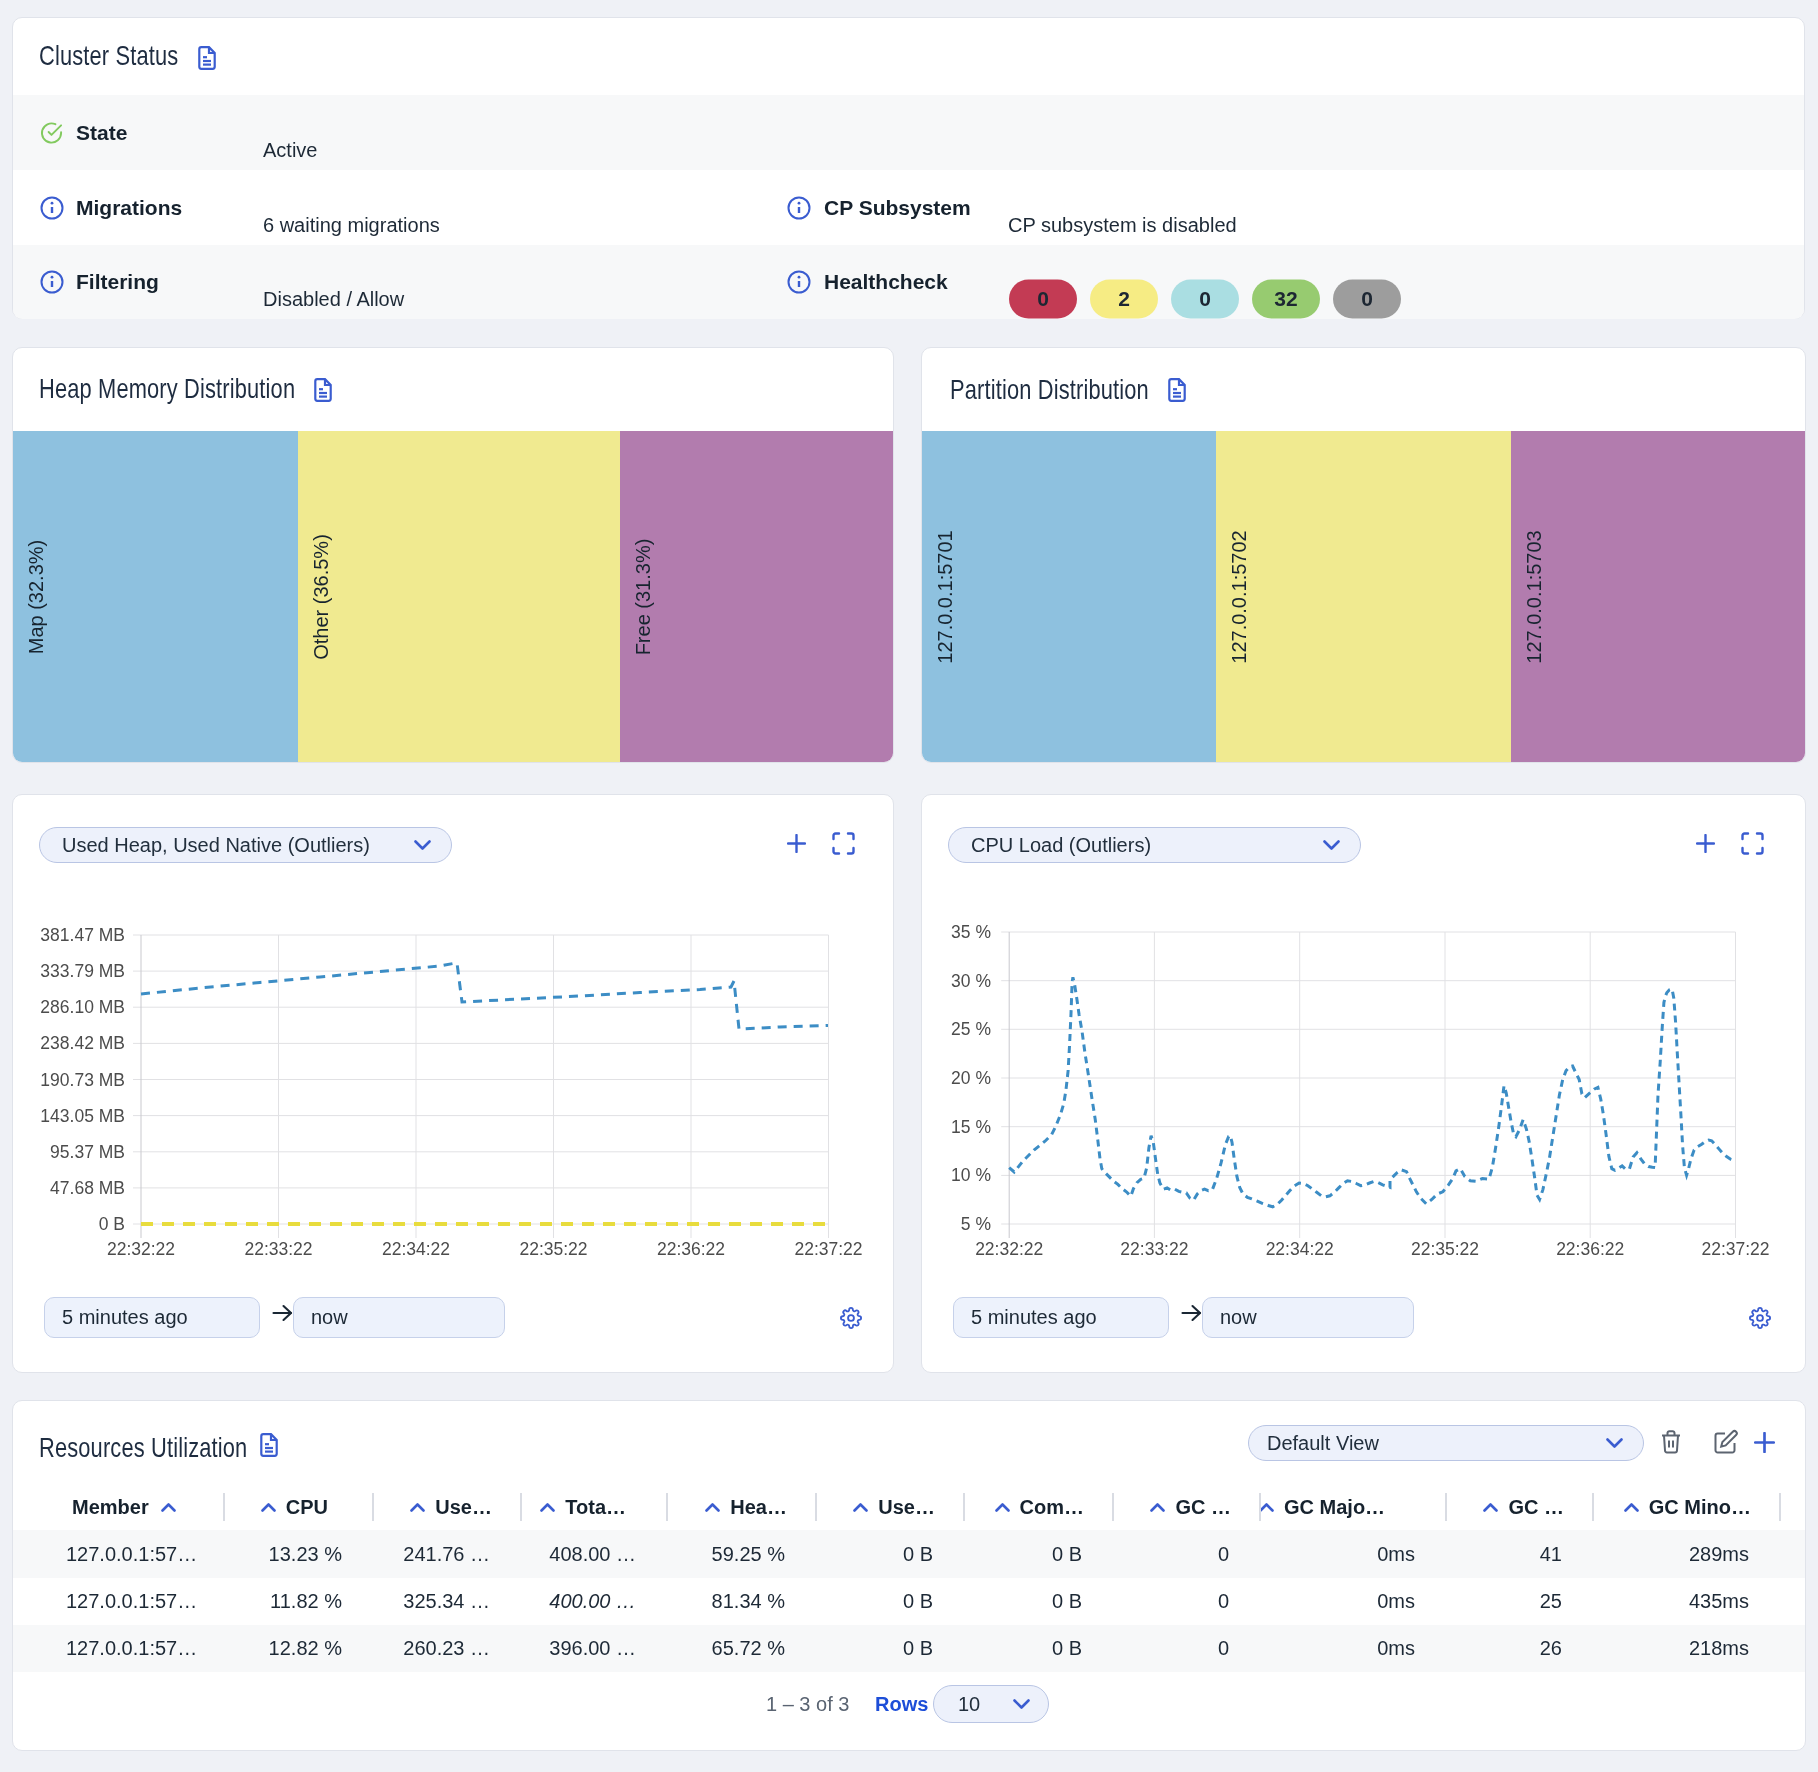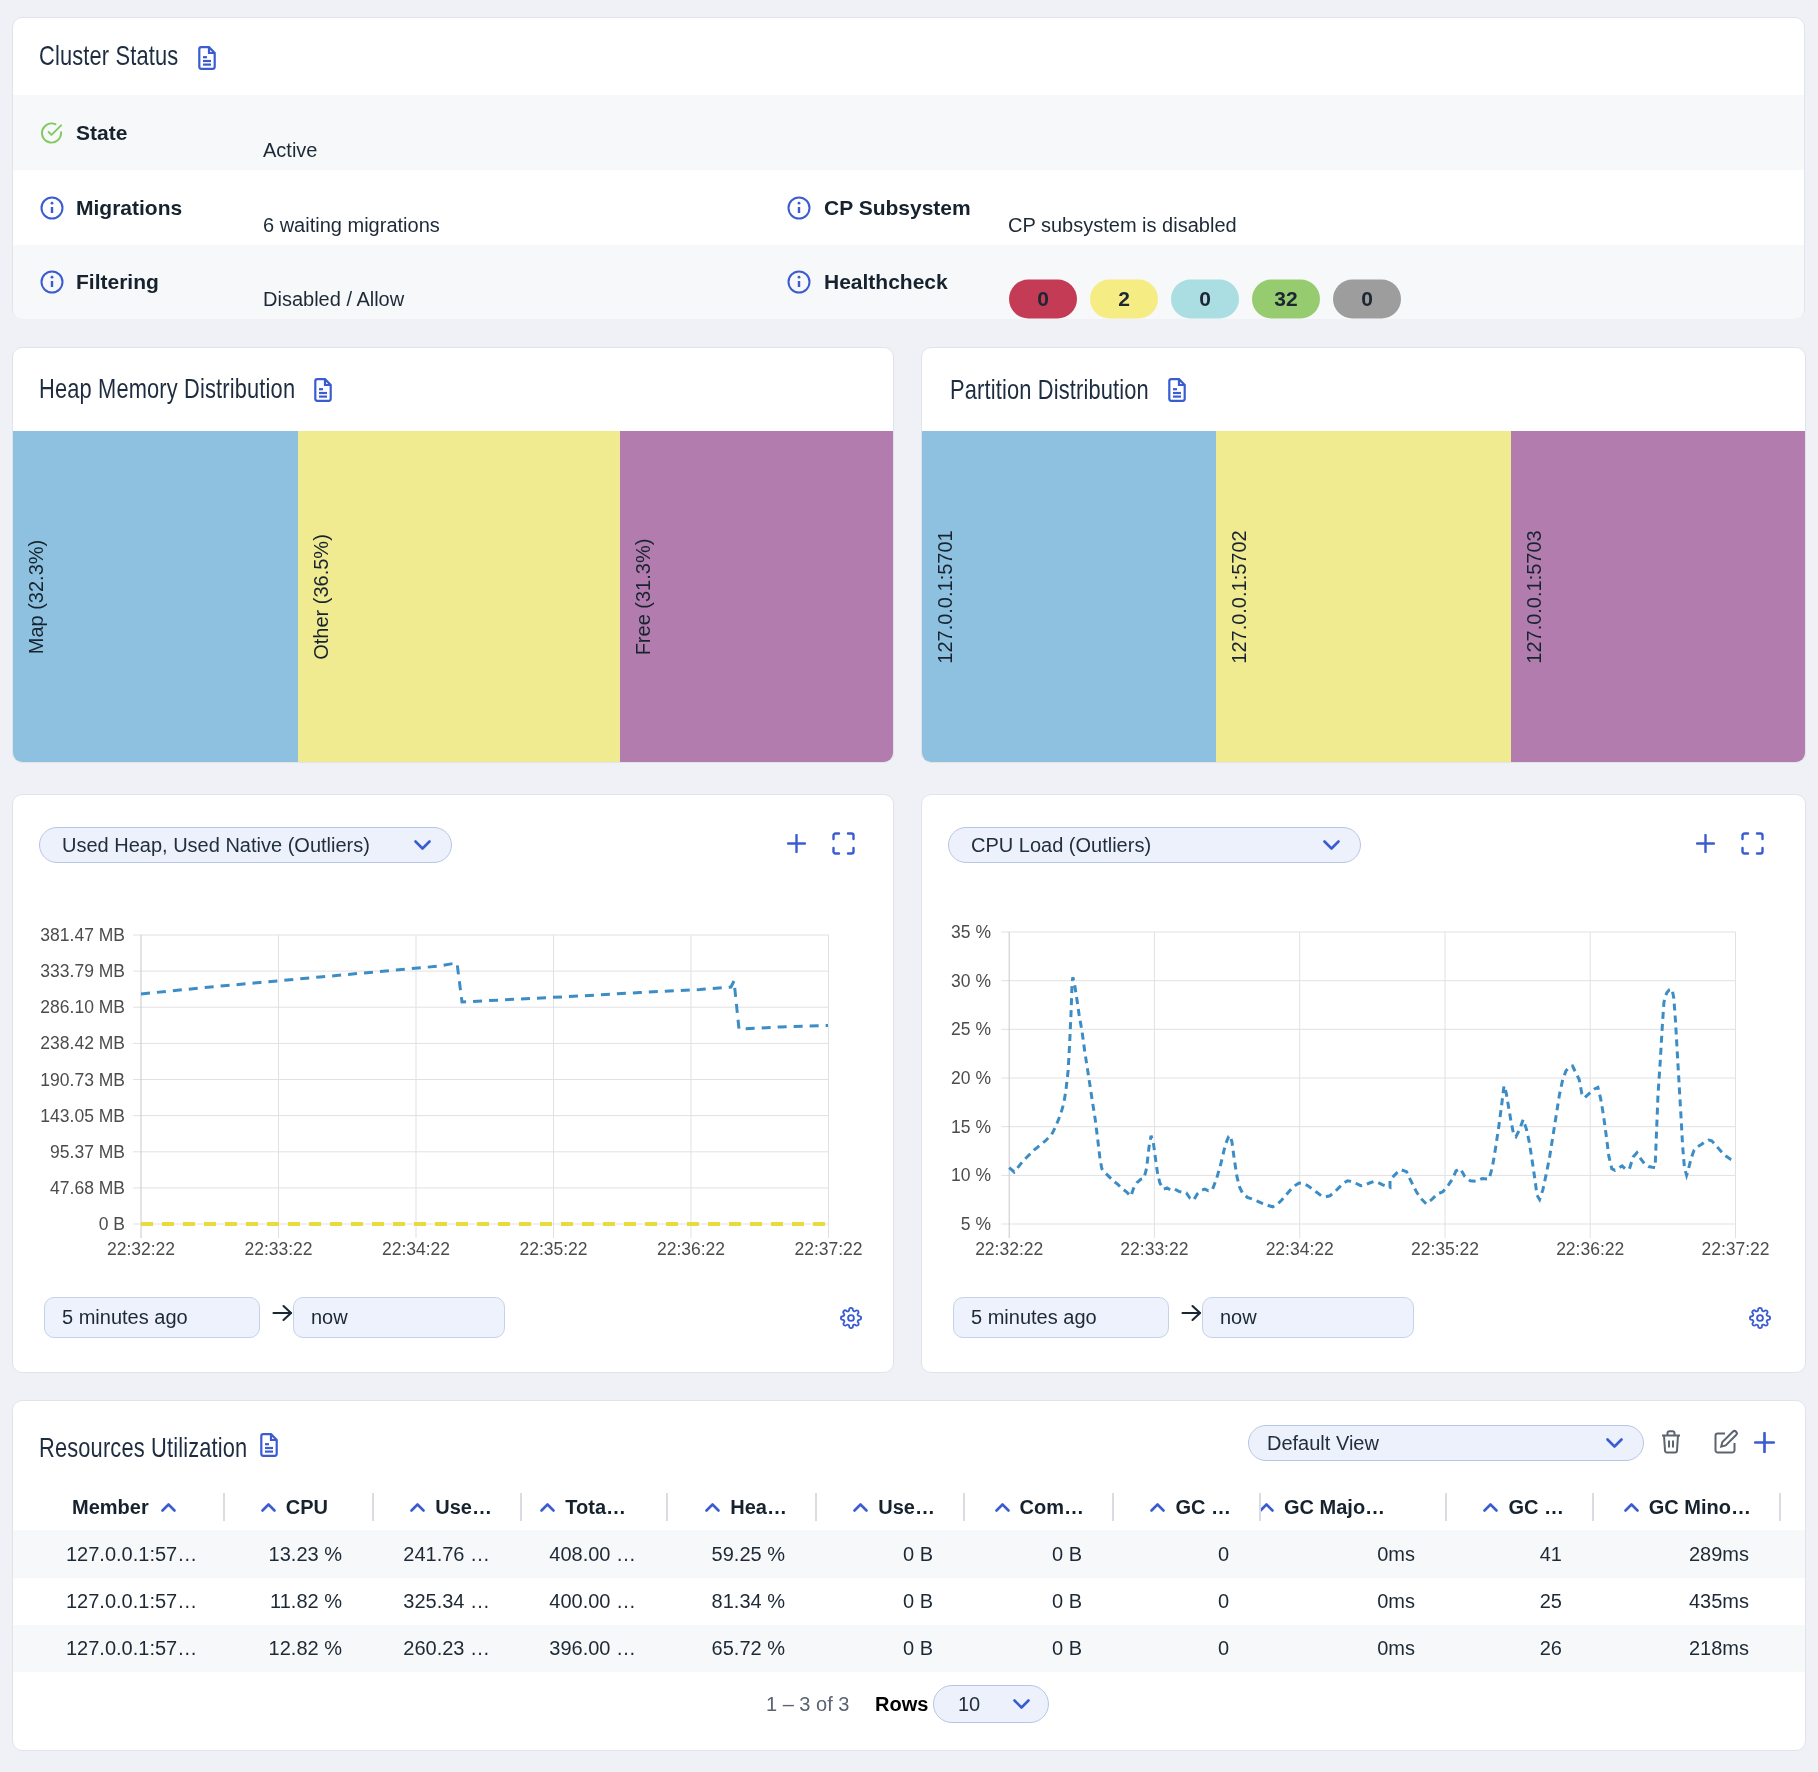--- a/index.html
+++ b/index.html
@@ -431,21 +431,21 @@
       <div class="td" style="left:950px;width:149px;justify-content:flex-end;padding-right:30px;">0 B</div>
       <div class="td" style="left:1099px;width:147px;justify-content:flex-end;padding-right:30px;">0</div>
       <div class="td" style="left:1246px;width:186px;justify-content:flex-end;padding-right:30px;">0ms</div>
       <div class="td" style="left:1432px;width:147px;justify-content:flex-end;padding-right:30px;">41</div>
       <div class="td" style="left:1579px;width:187px;justify-content:flex-end;padding-right:30px;">289ms</div>
     </div>
 <div class="trow" style="top:177px;height:47px;background:#ffffff;">
       <div class="td" style="left:25px;width:185px;justify-content:flex-start;padding-left:28px;">127.0.0.1:57…</div>
       <div class="td" style="left:210px;width:149px;justify-content:flex-end;padding-right:30px;">11.82 %</div>
       <div class="td" style="left:359px;width:148px;justify-content:flex-end;padding-right:30px;">325.34 …</div>
-      <div class="td" style="left:507px;width:146px;justify-content:flex-end;padding-right:30px;">400.00 …</div>
+      <div class="td" style="left:507px;width:146px;justify-content:flex-end;padding-right:30px;font-style:italic;">400.00 …</div>
       <div class="td" style="left:653px;width:149px;justify-content:flex-end;padding-right:30px;">81.34 %</div>
       <div class="td" style="left:802px;width:148px;justify-content:flex-end;padding-right:30px;">0 B</div>
       <div class="td" style="left:950px;width:149px;justify-content:flex-end;padding-right:30px;">0 B</div>
       <div class="td" style="left:1099px;width:147px;justify-content:flex-end;padding-right:30px;">0</div>
       <div class="td" style="left:1246px;width:186px;justify-content:flex-end;padding-right:30px;">0ms</div>
       <div class="td" style="left:1432px;width:147px;justify-content:flex-end;padding-right:30px;">25</div>
       <div class="td" style="left:1579px;width:187px;justify-content:flex-end;padding-right:30px;">435ms</div>
     </div>
 <div class="trow" style="top:224px;height:47px;background:#f7f8f9;">
       <div class="td" style="left:25px;width:185px;justify-content:flex-start;padding-left:28px;">127.0.0.1:57…</div>
@@ -455,21 +455,21 @@
       <div class="td" style="left:653px;width:149px;justify-content:flex-end;padding-right:30px;">65.72 %</div>
       <div class="td" style="left:802px;width:148px;justify-content:flex-end;padding-right:30px;">0 B</div>
       <div class="td" style="left:950px;width:149px;justify-content:flex-end;padding-right:30px;">0 B</div>
       <div class="td" style="left:1099px;width:147px;justify-content:flex-end;padding-right:30px;">0</div>
       <div class="td" style="left:1246px;width:186px;justify-content:flex-end;padding-right:30px;">0ms</div>
       <div class="td" style="left:1432px;width:147px;justify-content:flex-end;padding-right:30px;">26</div>
       <div class="td" style="left:1579px;width:187px;justify-content:flex-end;padding-right:30px;">218ms</div>
     </div>
 
   <div style="position:absolute; left:753px; top:284px; height:38px; display:flex; align-items:center; font-size:20px; color:#5a6472;">1 – 3 of 3</div>
-  <div style="position:absolute; left:862px; top:284px; height:38px; display:flex; align-items:center; font-size:20px; font-weight:bold; color:#000000;">Rows</div>
+  <div style="position:absolute; left:862px; top:284px; height:38px; display:flex; align-items:center; font-size:20px; font-weight:bold; color:#1d4ed8;">Rows</div>
   <div class="select" style="left:920px; top:284px; width:116px; height:38px; border-radius:19px; padding-left:24px;">
     <span>10</span>
     <span style="position:absolute; right:18px; display:flex;">
         <svg width="17" height="11" viewBox="0 0 17 11" fill="none">
           <path d="M1.5 1.5 L8.5 8.5 L15.5 1.5" stroke="#3a5cd0" stroke-width="2.6" stroke-linecap="round" stroke-linejoin="round"></path>
         </svg>
       </span>
   </div>
 </div>
 

